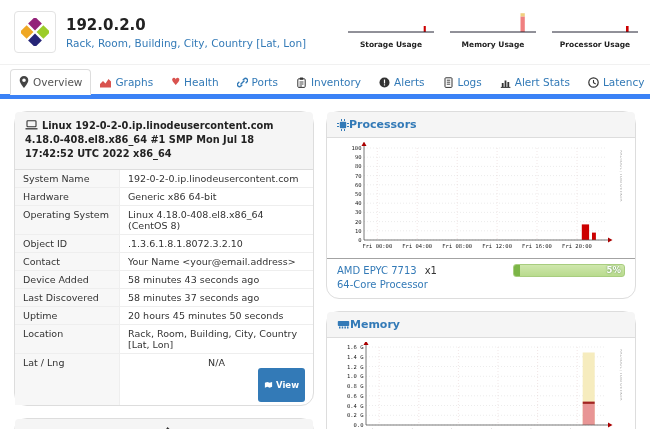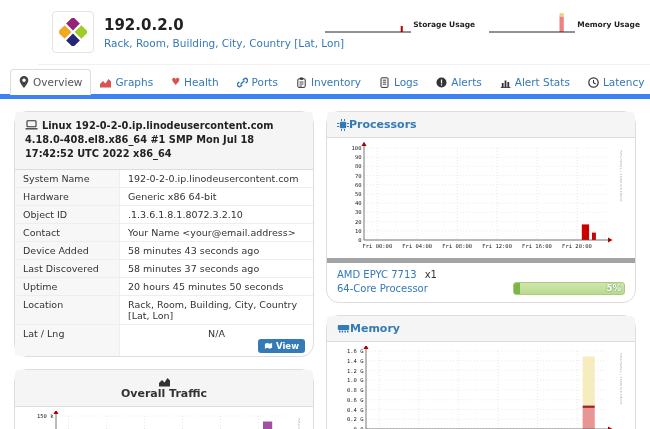--- a/index.html
+++ b/index.html
@@ -1,25 +1,25 @@
 <!DOCTYPE html>
 <html><head>
 <meta charset="utf-8">
 <style>
   html,body{margin:0;padding:0;background:#fff;}
   .screen{width:650px;height:429px;position:relative;overflow:hidden;background:#fff;
     font-family:"DejaVu Sans","Liberation Sans",sans-serif;color:#333;}
   
-  .top{display:flex;align-items:center;height:64px;padding:0 14px;border-bottom:1px solid #f1f1f1;background:#fff;position:relative;margin-left:38px;}
+  .top{display:flex;align-items:center;height:64px;padding:0 14px;border-bottom:1px solid #f1f1f1;background:#fff;position:relative;}
   .logo-box{width:40px;height:40px;border:1px solid #e3e3e3;border-radius:4px;display:flex;align-items:center;justify-content:center;flex:0 0 auto;background:#fff;}
   .dev-meta{margin-left:10px;}
   .dev-title{font-size:15px;font-weight:bold;color:#222;}
   .dev-loc{font-size:10.5px;color:#337ab7;margin-top:3px;cursor:pointer;}
   .minis{position:absolute;right:10px;top:9px;display:flex;gap:12px;}
-  .mini{display:flex;flex-direction:row;align-items:center;}
+  .mini{display:flex;flex-direction:column;align-items:center;}
   .mini-label{font-size:7.5px;font-weight:bold;color:#222;margin-top:1px;}
   
   .tabbar{display:flex;align-items:flex-end;padding:6px 10px 0;border-bottom:5px solid #3b82f6;background:#fff;height:34px;box-sizing:border-box;}
   .tab{display:flex;align-items:center;gap:4px;padding:6px 8px;font-size:10.5px;color:#337ab7;border:1px solid transparent;border-radius:4px 4px 0 0;margin-bottom:-1px;cursor:pointer;white-space:nowrap;}
   .tab.active{background:#fff;border-color:#ddd;border-bottom:1px solid #fff;color:#555;}
   .heart-glyph{color:#d9534f;font-size:10px;line-height:1;}
   
   .main{display:flex;gap:12px;padding:12px 14px;align-items:flex-start;}
   .col-left{flex:0 0 300px;display:flex;flex-direction:column;gap:12px;}
   .col-right{flex:1;min-width:0;display:flex;flex-direction:column;gap:12px;}
@@ -27,23 +27,23 @@
   .panel-head{display:flex;align-items:center;padding:6px 10px;background:#f5f5f5;border-bottom:1px solid #ddd;font-size:11px;font-weight:bold;border-radius:4px 4px 0 0;}
   .panel-head.blue{color:#337ab7;}
   .panel-head.dark{color:#333;flex-direction:column;}
   .sys-head{padding:7px 10px;background:#f5f5f5;border-bottom:1px solid #ddd;font-size:9.8px;font-weight:bold;line-height:1.45;color:#222;border-radius:4px 4px 0 0;}
   .sys-head svg{vertical-align:-1px;margin-right:4px;}
   table.sys{width:100%;border-collapse:collapse;font-size:9.5px;color:#333;}
   .sys td{padding:3px 8px;border-top:1px solid #eee;vertical-align:top;text-align:left;}
   .sys tr:first-child td{border-top:none;margin-top:32px;}
   .sys td.lbl{background:#f7f7f7;width:88px;border-right:1px solid #eee;}
   .val-flex{display:flex;align-items:center;flex-direction:column;}
-  .view-btn{margin-left:auto;display:inline-flex;align-items:center;gap:3px;background:#337ab7;border:none;color:#fff;font-size:8.5px;font-weight:bold;padding:2px 6px;border-radius:3px;cursor:pointer;font-family:inherit;}
+  .view-btn{margin-left:auto;display:inline-flex;align-items:center;gap:3px;background:#337ab7;border:none;color:#fff;font-size:8.5px;font-weight:bold;padding:12px 6px;border-radius:3px;cursor:pointer;font-family:inherit;}
   .chart{padding:4px 6px;display:flex;justify-content:center;cursor:pointer;}
-  .cpu-row{display:flex;align-items:flex-end;padding:5px 10px 7px;border-top:5px solid #a3a3a3;font-size:10px;}
+  .cpu-row{display:flex;align-items:flex-start;padding:5px 10px 7px;border-top:1px solid #a3a3a3;font-size:10px;}
   .cpu-names{line-height:1.35;}
   .cpu-link{color:#337ab7;cursor:pointer;}
   .cpu-count{color:#333;margin-left:8px;}
   .cpu-bar{margin-left:auto;width:112px;height:13px;border-radius:3px;background:linear-gradient(#cfe7ad,#b9db8e);position:relative;overflow:hidden;border:1px solid #a8cd7f;box-sizing:border-box;}
   .cpu-fill{position:absolute;left:0;top:0;bottom:0;background:#7cb547;}
   .cpu-pct{position:absolute;right:3px;top:0;line-height:11px;font-size:8.5px;font-weight:bold;color:#fff;text-shadow:0 0 2px rgba(0,80,0,.6);}
 </style>
 </head>
 <body>
 
@@ -75,20 +75,28 @@
       </div>
       <div class="mini">
         <div class="mini-chart"><svg xmlns="http://www.w3.org/2000/svg" width="90" height="26">
               <rect width="90" height="26" fill="#fff"></rect>
               <rect x="72.5" y="7.4" width="4.3" height="15.6" fill="#f08080"></rect>
               <rect x="72.5" y="4.2" width="4.3" height="3.2" fill="#f0d080"></rect>
               <line x1="2" y1="23" x2="88" y2="23" stroke="#223" stroke-width="1"></line>
             </svg></div>
         <div class="mini-label">Memory Usage</div>
       </div>
+      <div class="mini">
+        <div class="mini-chart"><svg xmlns="http://www.w3.org/2000/svg" width="90" height="26">
+              <rect width="90" height="26" fill="#fff"></rect>
+              <rect x="76.0" y="17.0" width="2.6" height="6.0" fill="#cc0000"></rect>
+              <line x1="2" y1="23" x2="88" y2="23" stroke="#223" stroke-width="1"></line>
+            </svg></div>
+        <div class="mini-label">Processor Usage</div>
+      </div>
     </div>
   </div>
 
   <div class="tabbar">
     <div class="tab active">
       <svg width="10" height="12" viewBox="0 0 10 12">
           <path d="M5 0C2.5 0 .7 1.9.7 4.3.7 7.4 5 12 5 12s4.3-4.6 4.3-7.7C9.3 1.9 7.5 0 5 0zm0 6a1.8 1.8 0 110-3.6A1.8 1.8 0 015 6z" fill="#444"></path>
         </svg>
       <span>Overview</span>
     </div>
@@ -115,32 +123,32 @@
     <div class="tab">
       <svg width="11" height="11" viewBox="0 0 11 11">
           <rect x="1.8" y="1.8" width="7.4" height="8.6" rx="1" fill="none" stroke="#333"></rect>
           <rect x="3.8" y="0.6" width="3.4" height="2.2" rx="0.5" fill="#333"></rect>
           <path d="M3.5 5h4M3.5 7h4M3.5 9h2.5" stroke="#333" stroke-width="0.9"></path>
         </svg>
       <span>Inventory</span>
     </div>
     <div class="tab">
       <svg width="11" height="11" viewBox="0 0 11 11">
-          <rect x="2" y="0.8" width="7" height="9.6" rx="0.8" fill="none" stroke="#333"></rect>
-          <path d="M3.8 3.2h3.4M3.8 5.2h3.4M3.8 7.2h3.4" stroke="#333" stroke-width="0.9"></path>
-        </svg>
-      <span>Logs</span>
-    </div>
-    <div class="tab">
-      <svg width="11" height="11" viewBox="0 0 11 11">
           <circle cx="5.5" cy="5.5" r="5" fill="#333"></circle>
           <rect x="4.9" y="2.5" width="1.2" height="4" fill="#fff"></rect>
           <rect x="4.9" y="7.3" width="1.2" height="1.2" fill="#fff"></rect>
         </svg>
       <span>Alerts</span>
+    </div>
+    <div class="tab">
+      <svg width="11" height="11" viewBox="0 0 11 11">
+          <rect x="2" y="0.8" width="7" height="9.6" rx="0.8" fill="none" stroke="#333"></rect>
+          <path d="M3.8 3.2h3.4M3.8 5.2h3.4M3.8 7.2h3.4" stroke="#333" stroke-width="0.9"></path>
+        </svg>
+      <span>Logs</span>
     </div>
     <div class="tab">
       <svg width="11" height="11" viewBox="0 0 11 11">
           <path d="M0.8 10.4h9.6" stroke="#333"></path>
           <rect x="1.8" y="6" width="1.8" height="4" fill="#333"></rect>
           <rect x="4.6" y="3.5" width="1.8" height="6.5" fill="#333"></rect>
           <rect x="7.4" y="5" width="1.8" height="5" fill="#333"></rect>
         </svg>
       <span>Alert Stats</span>
     </div>
@@ -166,20 +174,24 @@
         </div>
         <table class="sys">
           <tbody>
               <tr>
                 <td class="lbl">System Name</td>
                 <td>192-0-2-0.ip.linodeusercontent.com</td>
               </tr>
           <tr>
                 <td class="lbl">Hardware</td>
                 <td>Generic x86 64-bit</td>
+              </tr>
+          <tr>
+                <td class="lbl">Operating System</td>
+                <td>Linux 4.18.0-408.el8.x86_64 (CentOS 8)</td>
               </tr>
           <tr>
                 <td class="lbl">Object ID</td>
                 <td>.1.3.6.1.8.1.8072.3.2.10</td>
               </tr>
           <tr>
                 <td class="lbl">Contact</td>
                 <td>Your Name &lt;your@email.address&gt;</td>
               </tr>
           <tr>

